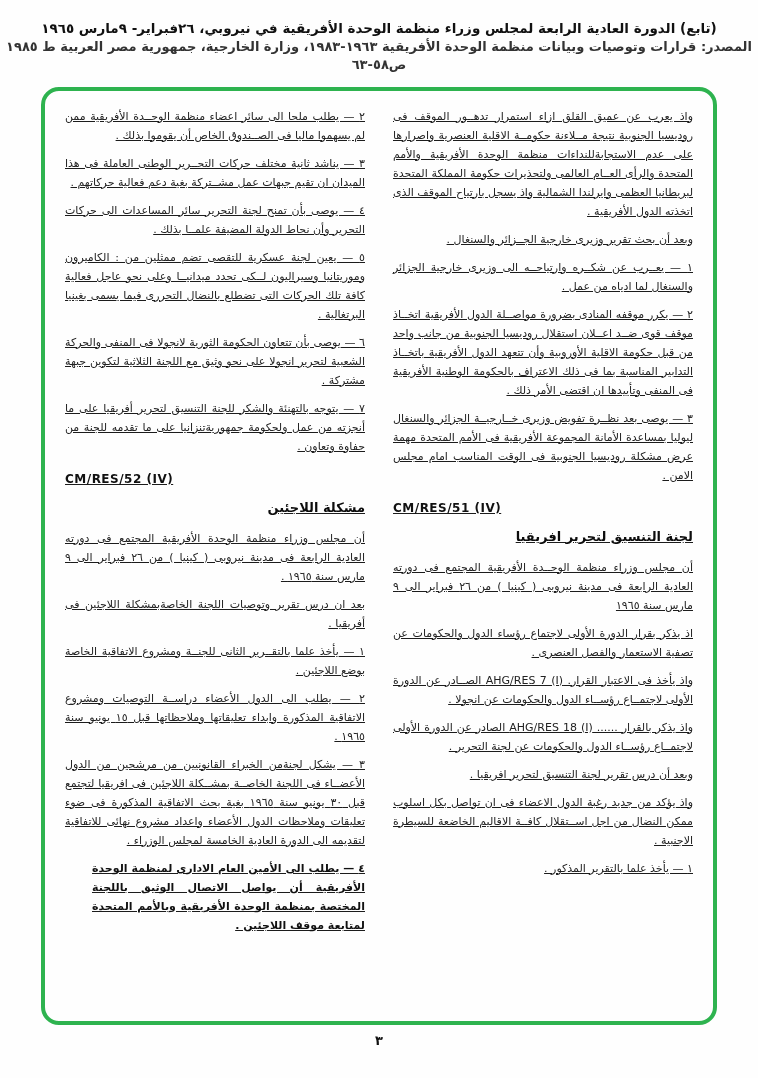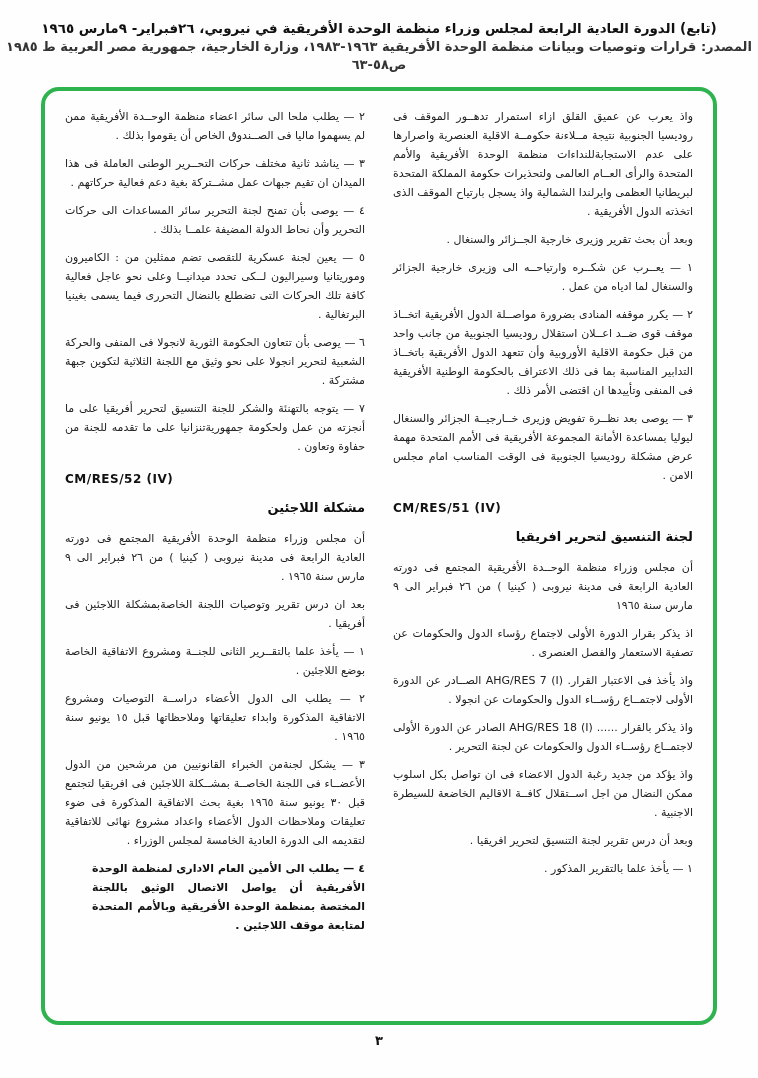--- a/index.html
+++ b/index.html
@@ -46,20 +46,21 @@
   }
   .columns {
     display: flex;
     flex-direction: row;
     gap: 28px;
     height: 100%;
   }
   .column {
     flex: 1 1 0;
     min-width: 0;
+    text-decoration: underline;
   }
   .block {
     direction: rtl;
   }
   .block.p {
     font-size: 11px;
     line-height: 19px;
     text-align: justify;
     text-align-last: right;
     margin: 0 0 9px 0;
@@ -113,22 +114,22 @@
           <div class="block p">وبعد أن بحث تقرير وزيرى خارجية الجــزائر والسنغال .</div>
           <div class="block p">١ — يعــرب عن شكــره وارتياحــه الى وزيرى خارجية الجزائر والسنغال لما ادياه من عمل .</div>
           <div class="block p">٢ — يكرر موقفه المنادى بضرورة مواصــلة الدول الأفريقية اتخــاذ موقف قوى ضــد اعــلان استقلال روديسيا الجنوبية من جانب واحد من قبل حكومة الاقلية الأوروبية وأن تتعهد الدول الأفريقية باتخــاذ التدابير المناسبة بما فى ذلك الاعتراف بالحكومة الوطنية الأفريقية فى المنفى وتأييدها ان اقتضى الأمر ذلك .</div>
           <div class="block p">٣ — يوصى بعد نظــرة تفويض وزيرى خــارجيــة الجزائر والسنغال ليوليا بمساعدة الأمانة المجموعة الأفريقية فى الأمم المتحدة مهمة عرض مشكلة روديسيا الجنوبية فى الوقت المناسب امام مجلس الامن .</div>
           <div class="block res">CM/RES/51  (IV)</div>
           <div class="block h">لجنة التنسيق لتحرير افريقيا</div>
           <div class="block p">أن مجلس وزراء منظمة الوحــدة الأفريقية المجتمع فى دورته العادية الرابعة فى مدينة نيروبى ( كينيا ) من ٢٦ فبراير الى ٩ مارس سنة ١٩٦٥</div>
           <div class="block p">اذ يذكر بقرار الدورة الأولى لاجتماع رؤساء الدول والحكومات عن تصفية الاستعمار والفصل العنصرى .</div>
           <div class="block p">واذ يأخذ فى الاعتبار القرار.  AHG/RES 7 (I)  الصــادر عن الدورة الأولى لاجتمــاع رؤســاء الدول والحكومات عن انجولا .</div>
           <div class="block p">واذ يذكر بالقرار ......  AHG/RES 18 (I)  الصادر عن الدورة الأولى لاجتمــاع رؤســاء الدول والحكومات عن لجنة التحرير .</div>
+          <div class="block p">وبعد أن درس تقرير لجنة التنسيق لتحرير افريقيا .</div>
           <div class="block p">واذ يؤكد من جديد رغبة الدول الاعضاء فى ان تواصل بكل اسلوب ممكن النضال من اجل اســتقلال كافــة الاقاليم الخاضعة للسيطرة الاجنبية .</div>
-          <div class="block p">وبعد أن درس تقرير لجنة التنسيق لتحرير افريقيا .</div>
           <div class="block p">١ — يأخذ علما بالتقرير المذكور .</div>
         </div>
       <div class="column">
           <div class="block p">٢ — يطلب ملحا الى سائر اعضاء منظمة الوحــدة الأفريقية ممن لم يسهموا ماليا فى الصــندوق الخاص أن يقوموا بذلك .</div>
           <div class="block p">٣ — يناشد ثانية مختلف حركات التحــرير الوطنى العاملة فى هذا الميدان ان تقيم جبهات عمل مشــتركة بغية دعم فعالية حركاتهم .</div>
           <div class="block p">٤ — يوصى بأن تمنح لجنة التحرير سائر المساعدات الى حركات التحرير وأن نحاط الدولة المضيفة علمــا بذلك .</div>
           <div class="block p">٥ — يعين لجنة عسكرية للتقصى تضم ممثلين من : الكاميرون وموريتانيا وسيراليون لــكى تحدد ميدانيــا وعلى نحو عاجل فعالية كافة تلك الحركات التى تضطلع بالنضال التحررى فيما يسمى بغينيا البرتغالية .</div>
           <div class="block p">٦ — يوصى بأن تتعاون الحكومة الثورية لانجولا فى المنفى والحركة الشعبية لتحرير انجولا على نحو وثيق مع اللجنة الثلاثية لتكوين جبهة مشتركة .</div>
           <div class="block p">٧ — يتوجه بالتهنئة والشكر للجنة التنسيق لتحرير أفريقيا على ما أنجزته من عمل ولحكومة جمهوريةتنزانيا على ما تقدمه للجنة من حفاوة وتعاون .</div>
           <div class="block res">CM/RES/52  (IV)</div>

